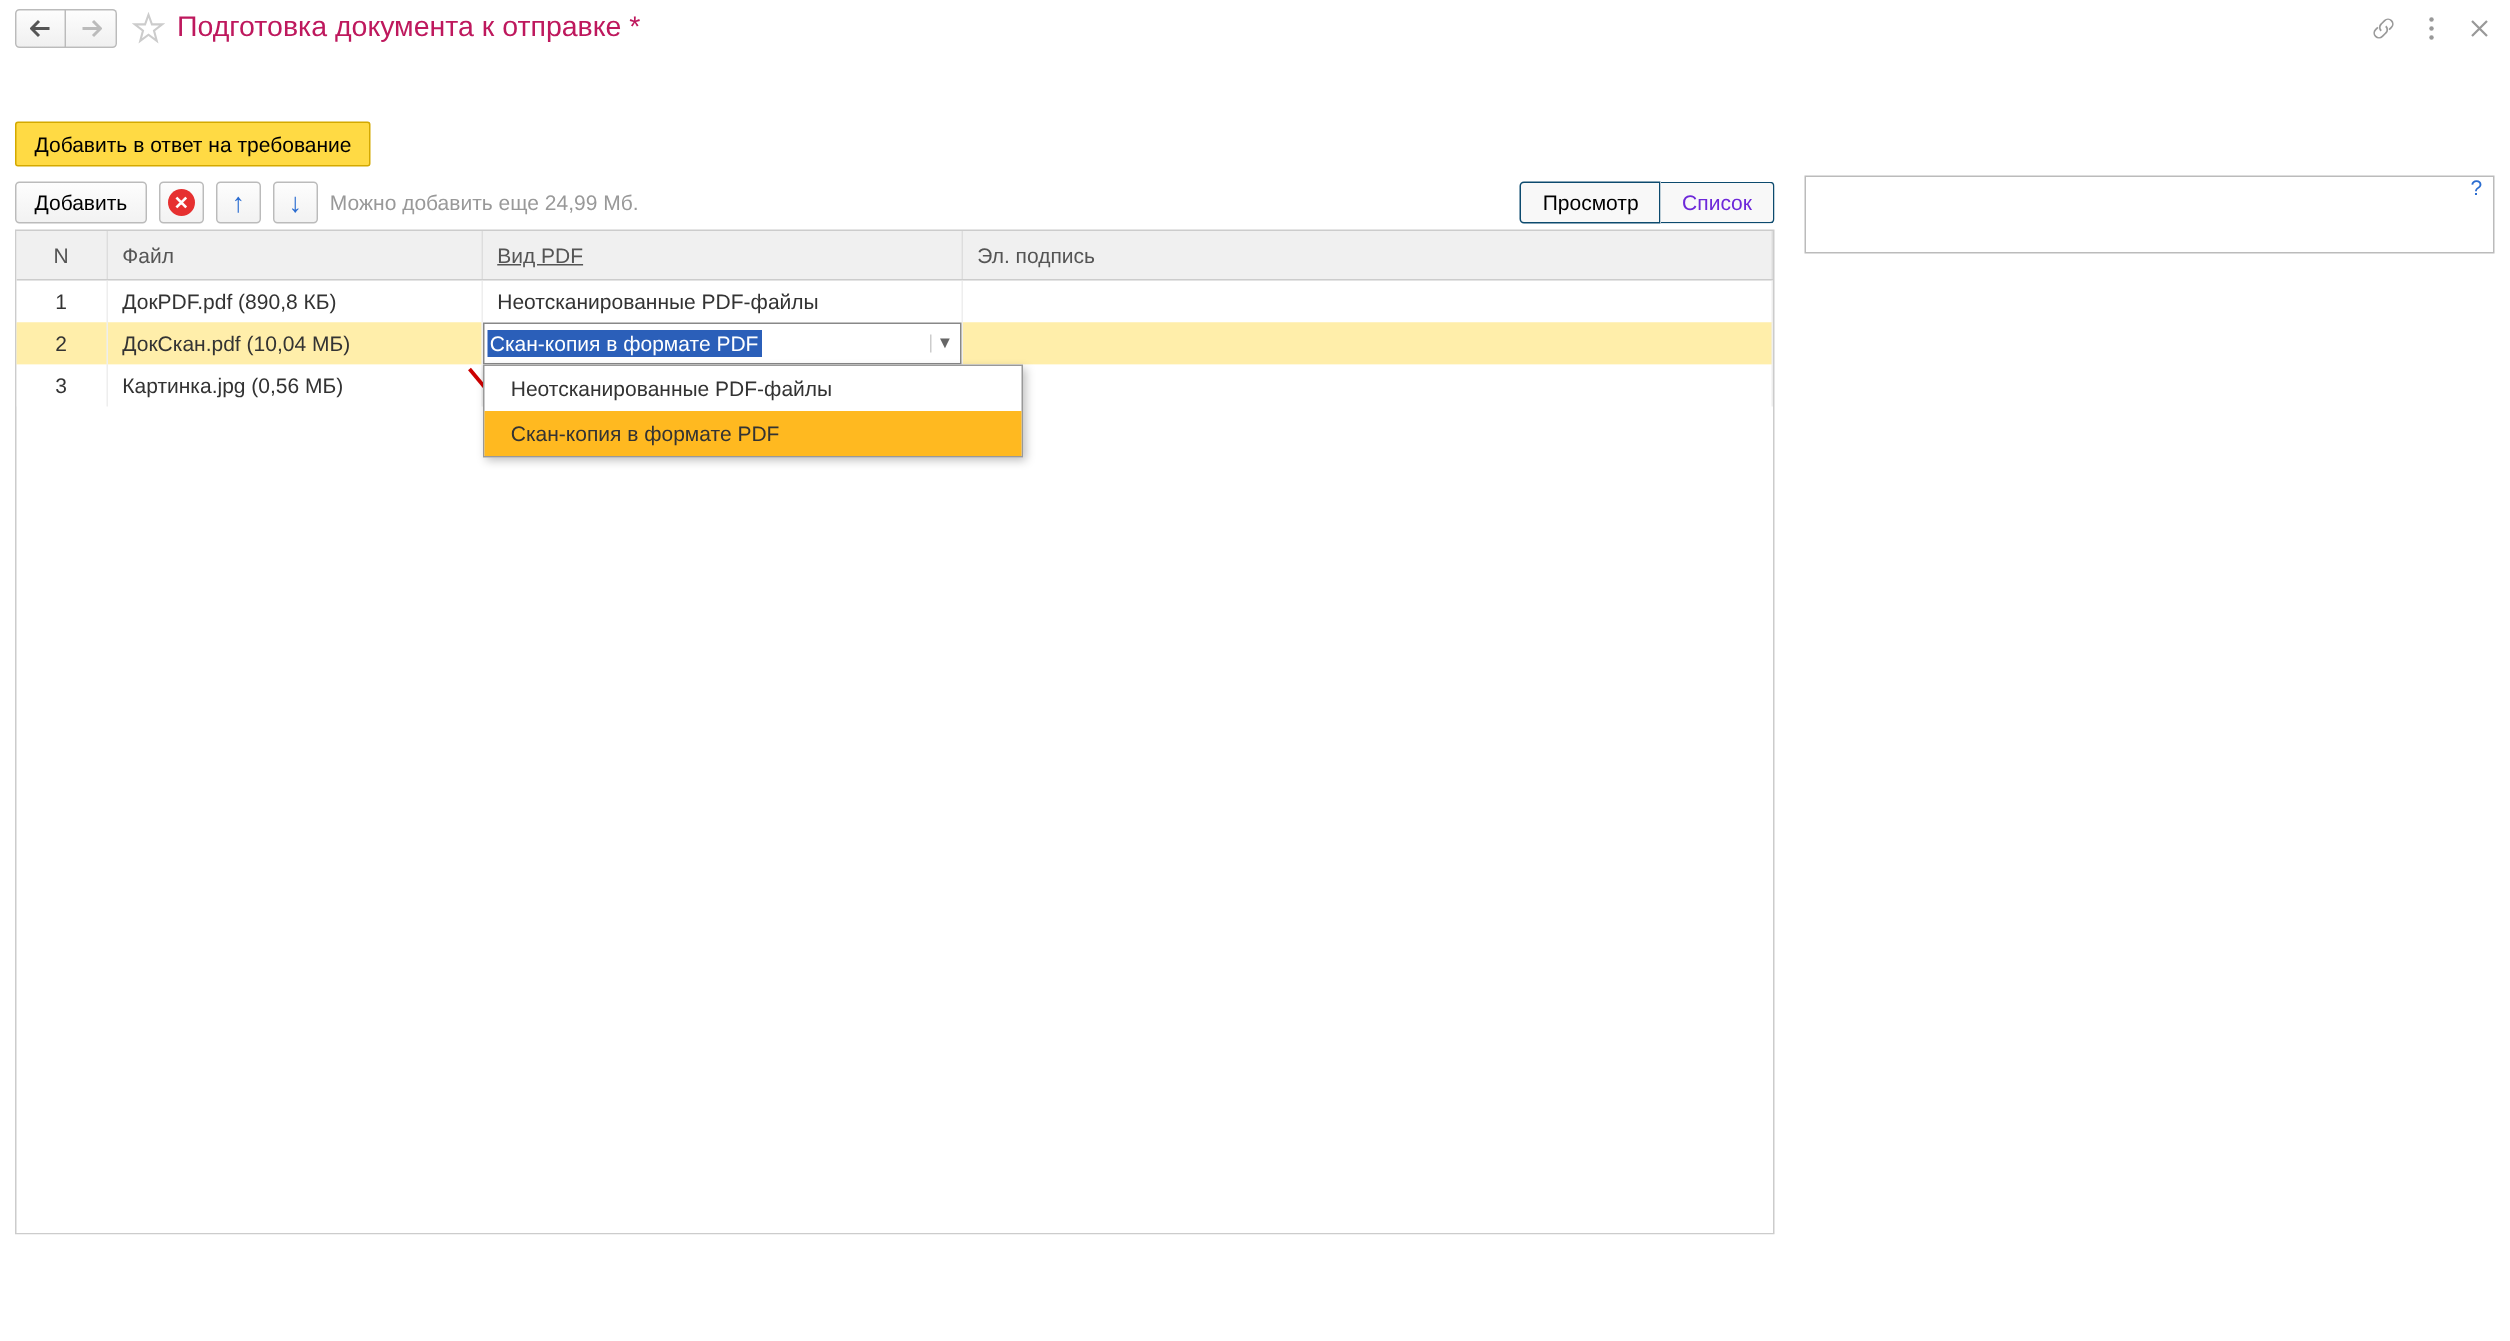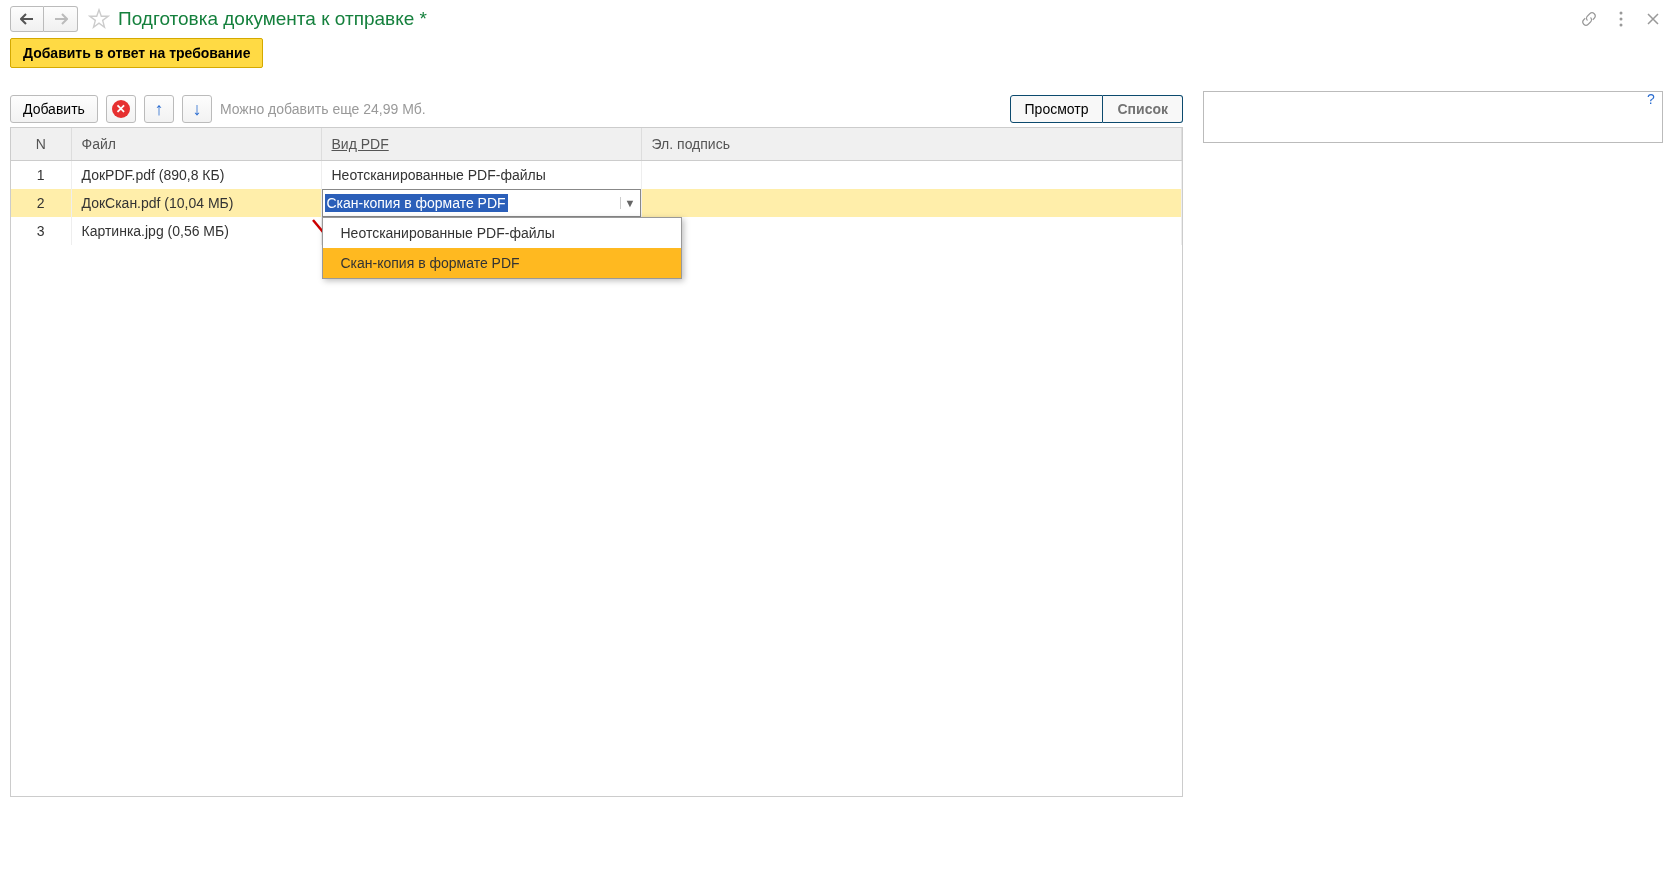--- a/index.html
+++ b/index.html
@@ -4,41 +4,41 @@
 <style>
 * { box-sizing: border-box; margin: 0; padding: 0; }
 body { font-family: Arial, sans-serif; font-size: 14px; background: #fff; color: #333; }
 
 .header { display: flex; align-items: center; padding: 6px 10px; gap: 6px; }
 .nav-btn { width: 34px; height: 26px; border: 1px solid #bbb; background: linear-gradient(#fdfdfd,#f0f0f0); border-radius: 3px; display: inline-flex; align-items: center; justify-content: center; cursor: pointer; font-size: 16px; color: #555; }
 .nav-group { display: flex; }
 .nav-group .nav-btn:first-child { border-top-right-radius: 0; border-bottom-right-radius: 0; }
 .nav-group .nav-btn:last-child { border-top-left-radius: 0; border-bottom-left-radius: 0; border-left: none; }
 .star-icon { width: 22px; height: 22px; color: #ccc; margin-left: 4px; margin-right: 2px;}
-.title { font-size: 19px; color: #15803d; }
+.title { font-size: 19px; color: #be185d; }
 .header-right { margin-left: auto; display: flex; gap: 12px; align-items: center; }
 .header-icon { width: 20px; height: 20px; color: #999; cursor: pointer; display:flex; align-items:center; justify-content:center;}
 
 .yellow-bar { padding: 0 10px 6px 10px; }
-.yellow-btn { background: #ffda44; border: 1px solid #d4a900; padding: 6px 12px; font-weight: bold; font-size: 14px; cursor: pointer; border-radius: 2px; }
+.yellow-btn { background: #ffda44; border: 1px solid #d4a900; padding: 6px 12px; font-weight: normal; font-size: 14px; cursor: pointer; border-radius: 2px; margin-top: 43px; }
 
 .toolbar { display: flex; align-items: center; padding: 4px 10px; gap: 8px; }
 .btn { border: 1px solid #bbb; background: linear-gradient(#fdfdfd,#f2f2f2); padding: 5px 12px; border-radius: 3px; cursor: pointer; font-size: 14px; }
 .icon-btn { width: 30px; height: 28px; border: 1px solid #bbb; background: linear-gradient(#fdfdfd,#f2f2f2); border-radius: 3px; display: inline-flex; align-items: center; justify-content: center; cursor: pointer; }
 .delete-circle { width: 18px; height: 18px; background: #e63030; border-radius: 50%; color: #fff; display:flex; align-items:center; justify-content:center; font-size:12px; font-weight:bold;}
 .arrow-up { color: #2a6cd0; font-size: 18px; font-weight:bold;}
 .arrow-down { color: #2a6cd0; font-size: 18px; font-weight:bold;}
 .hint { color: #999; font-size: 14px; }
 .toolbar-right { margin-left: auto; display: flex; }
 .toggle-btn { border: 1px solid #0c4a6e; padding: 5px 14px; background: #f8f8f8; cursor: pointer; font-size: 14px; }
 .toggle-btn:first-child { border-top-left-radius: 3px; border-bottom-left-radius: 3px; }
 .toggle-btn:last-child { border-top-right-radius: 3px; border-bottom-right-radius: 3px; border-left: none; }
-.toggle-btn.active { color: #737373; font-weight: bold; }
+.toggle-btn.active { color: #6d28d9; font-weight: normal; }
 
-.content { display: flex; padding: 0 10px; gap: 20px; margin-top: 17px; }
+.content { display: flex; padding: 0 10px; gap: 20px; }
 .left-panel { flex: 1; }
 .right-panel { width: 460px; padding-top: 0; }
 
 .table-container { border: 1px solid #ccc; height: 670px; position: relative; overflow: hidden;}
 table { width: 100%; border-collapse: collapse; }
 th { background: #f0f0f0; border-bottom: 1px solid #ccc; border-right: 1px solid #ddd; padding: 8px 10px; text-align: left; font-weight: normal; color: #555; font-size: 14px;}
 td { padding: 6px 10px; border-right: 1px solid #eee; font-size: 14px; }
 tr.row { background: #fff; }
 tr.row-selected { background: #ffeeaa; }
 tr.row-selected td { background: #ffeeaa; }

